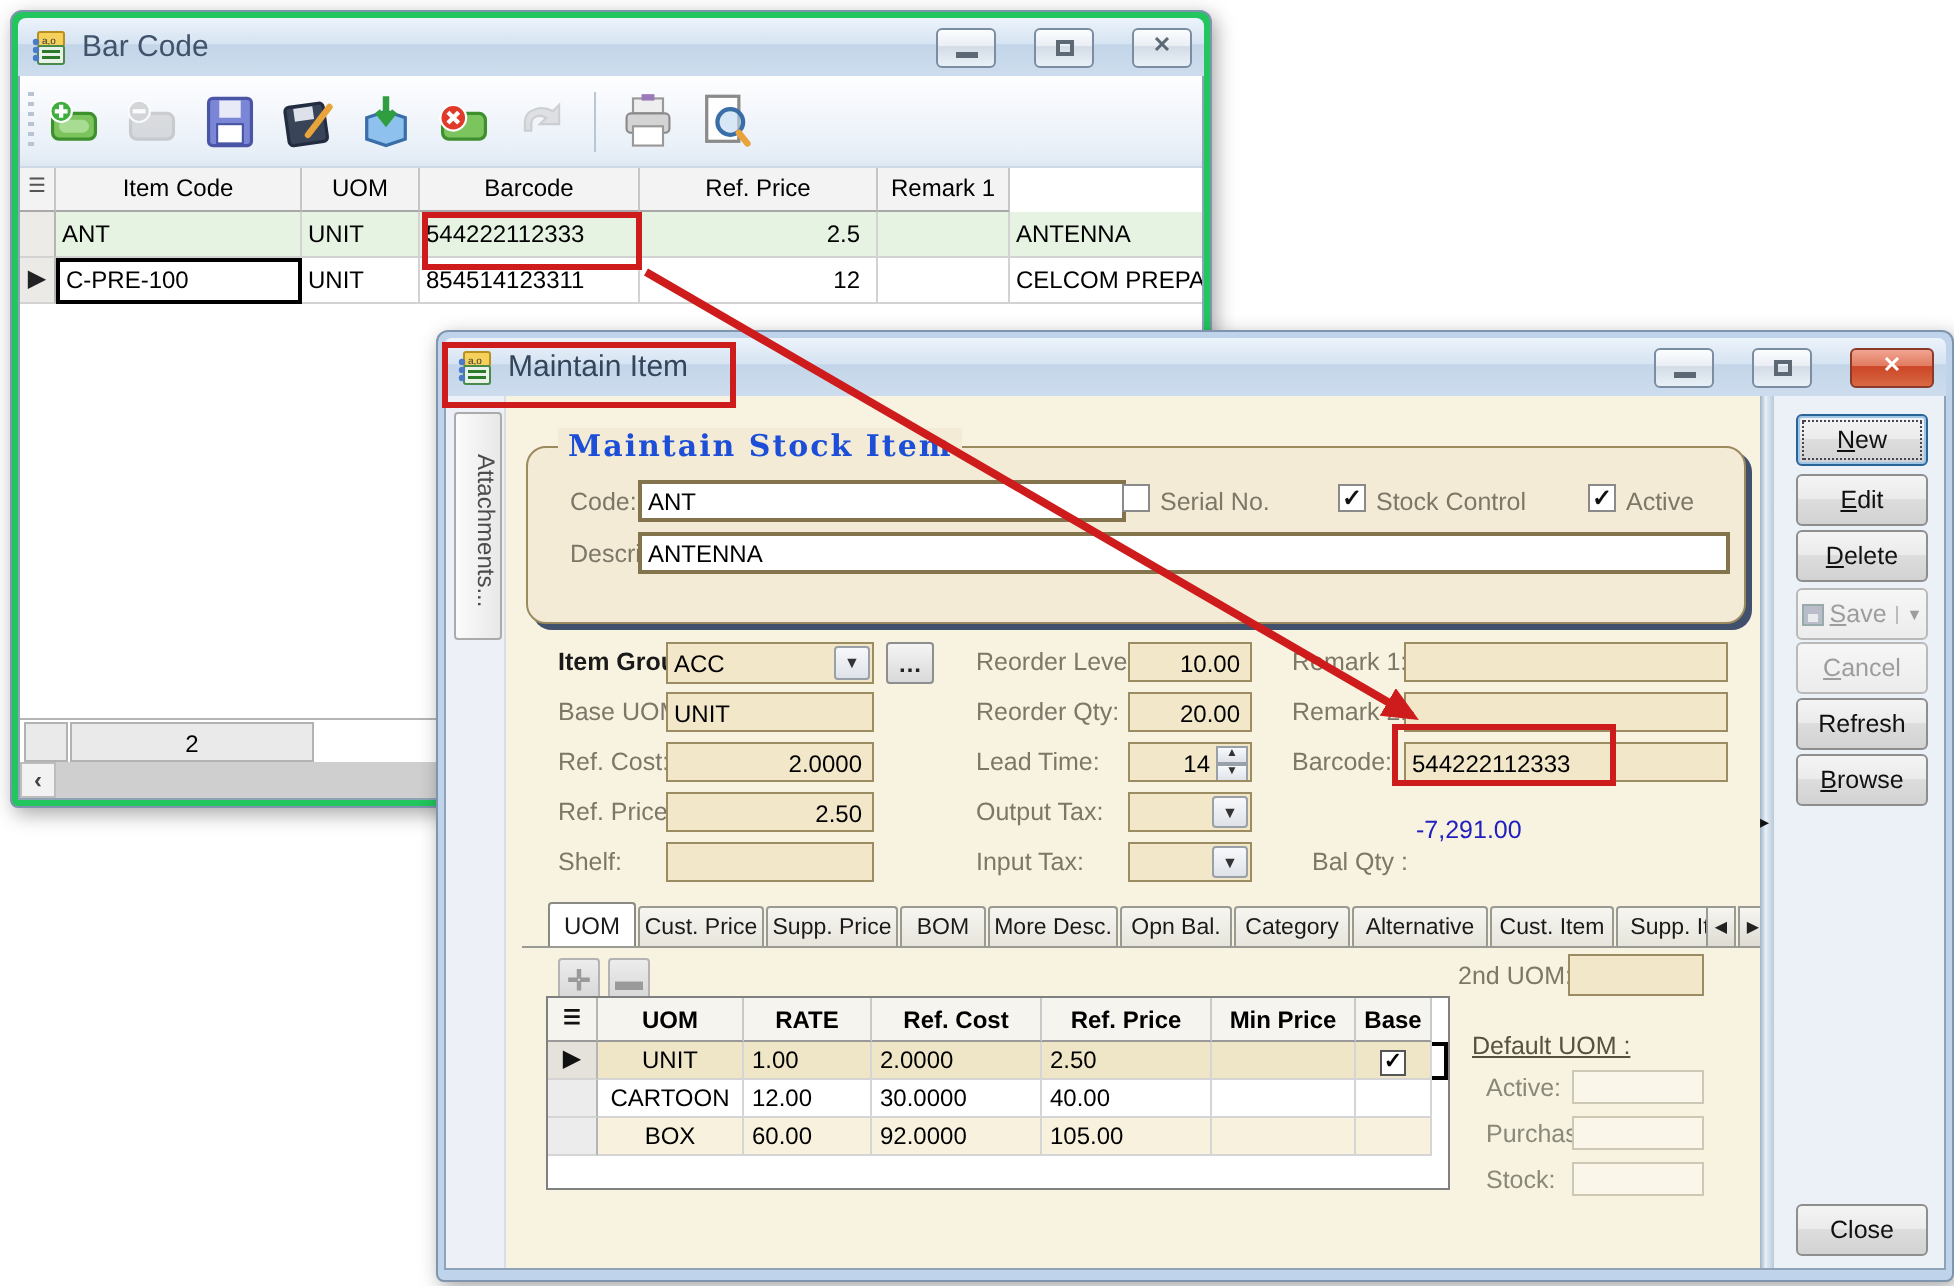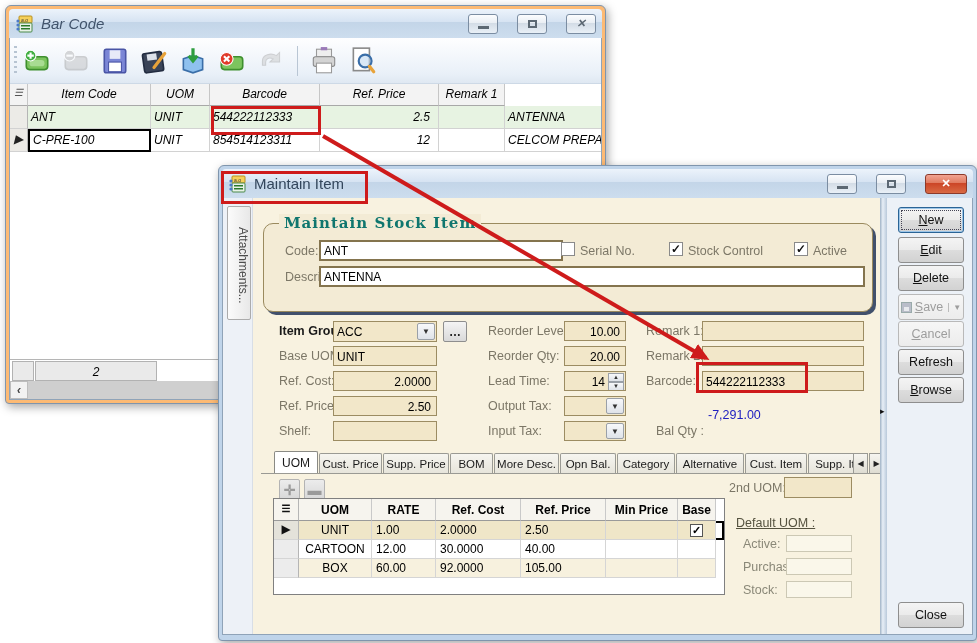--- a/index.html
+++ b/index.html
@@ -3,21 +3,21 @@
 <meta charset="utf-8">
 <style>
   html,body{margin:0;padding:0;background:#ffffff;}
   *{box-sizing:border-box;font-family:"Liberation Sans",sans-serif;}
   #canvas{position:relative;width:977px;height:643px;background:#ffffff;overflow:hidden;}
 
   
   .win{position:absolute;border:1px solid #7f95ad;border-radius:6px 6px 4px 4px;
        box-shadow:2px 3px 10px rgba(0,0,0,.35);padding:3px;}
   .win-active{background:#bfd4ea;}
-  .win-inactive{background:#fdba74;font-style:italic;}
+  .win-inactive{background:#22c55e;}
   .titlebar{height:29px;display:flex;align-items:center;gap:7px;padding:0 6px 0 7px;
             background:linear-gradient(#ecf3fb,#d6e3f2 45%,#c3d5e8 46%,#cdddee);
             border-radius:4px 4px 0 0;}
   .title-text{font-size:15px;color:#41536b;flex:0 0 auto;}
   .tb-spacer{flex:1;}
   .winbtn{width:30px;height:20px;border:1px solid #7b8da2;border-radius:3px;margin-left:12px;
           background:linear-gradient(#fcfdfe,#e9eef4 45%,#d3dce6 46%,#e9f0f7);
           display:flex;align-items:center;justify-content:center;color:#5c6873;
           font-size:11px;font-weight:bold;line-height:1;}
   .winbtn .minbar{width:11px;height:3px;background:#5c6873;margin-top:7px;}
@@ -61,21 +61,21 @@
               writing-mode:vertical-rl;text-align:center;padding-top:4px;}
   .mi-form{position:absolute;left:30px;top:0;width:627px;height:100%;}
   .mi-splitter{position:absolute;left:657px;top:0;width:7px;height:100%;
                background:linear-gradient(90deg,#9fb2c5,#e8eff7 40%,#b9c9da);}
   .split-arrow{position:absolute;left:0;top:208px;width:7px;color:#111;font-size:9px;line-height:10px;}
   .mi-rightpanel{position:absolute;left:664px;top:0;width:87px;height:100%;background:#ecf1f7;}
 
   .groupbox{position:absolute;left:10px;top:25px;width:610px;height:89px;background:#f3ebd5;
             border:1px solid #9a8a5e;border-radius:10px;box-shadow:3px 3px 0 #41506c;}
   .legend{position:absolute;left:26px;top:16px;padding:0 5px;background:#f3ebd5;
-          font-family:"DejaVu Serif",serif;font-weight:bold;font-size:15px;letter-spacing:1px;color:#0f766e;z-index:2;}
+          font-family:"DejaVu Serif",serif;font-weight:bold;font-size:15px;letter-spacing:1px;color:#1d4ed8;z-index:2;}
   .f-label{position:absolute;font-size:12.5px;color:#7c7767;white-space:nowrap;}
   .f-label.bold{color:#1a1a1a;font-weight:bold;}
   .f-field{position:absolute;background:#f2e7c9;border:1px solid #9c8c62;font-size:12px;color:#000;
            padding:3px 3px 0 3px;white-space:nowrap;overflow:hidden;}
   .f-field.white{background:#fff;border:2px solid #84744e;padding-top:2px;}
   .f-field.num{text-align:right;padding-right:5px;}
   .cb{position:absolute;width:14px;height:14px;background:#fff;border:1px solid #8a8a8a;font-size:12px;
       line-height:12px;text-align:center;color:#111;font-weight:bold;}
   .cb.checked:after{content:"✓";}
   .combo-btn{position:absolute;width:18px;top:1px;bottom:1px;right:1px;border:1px solid #9aa0a8;border-radius:2px;

